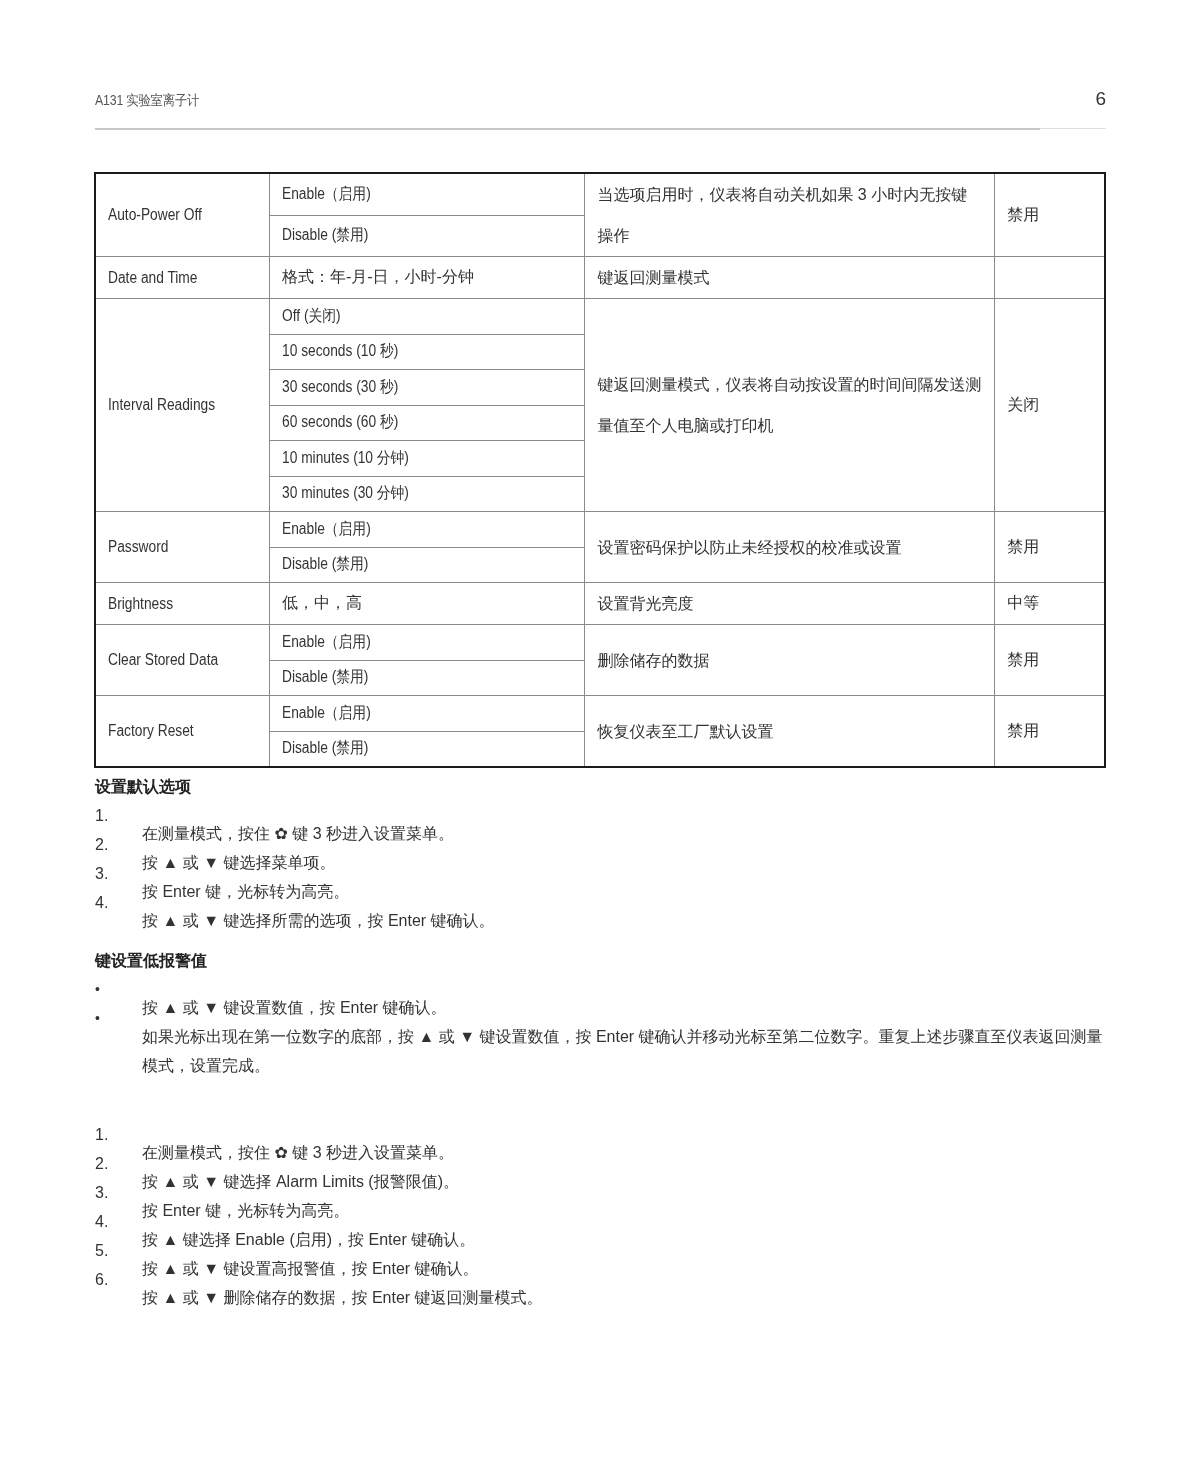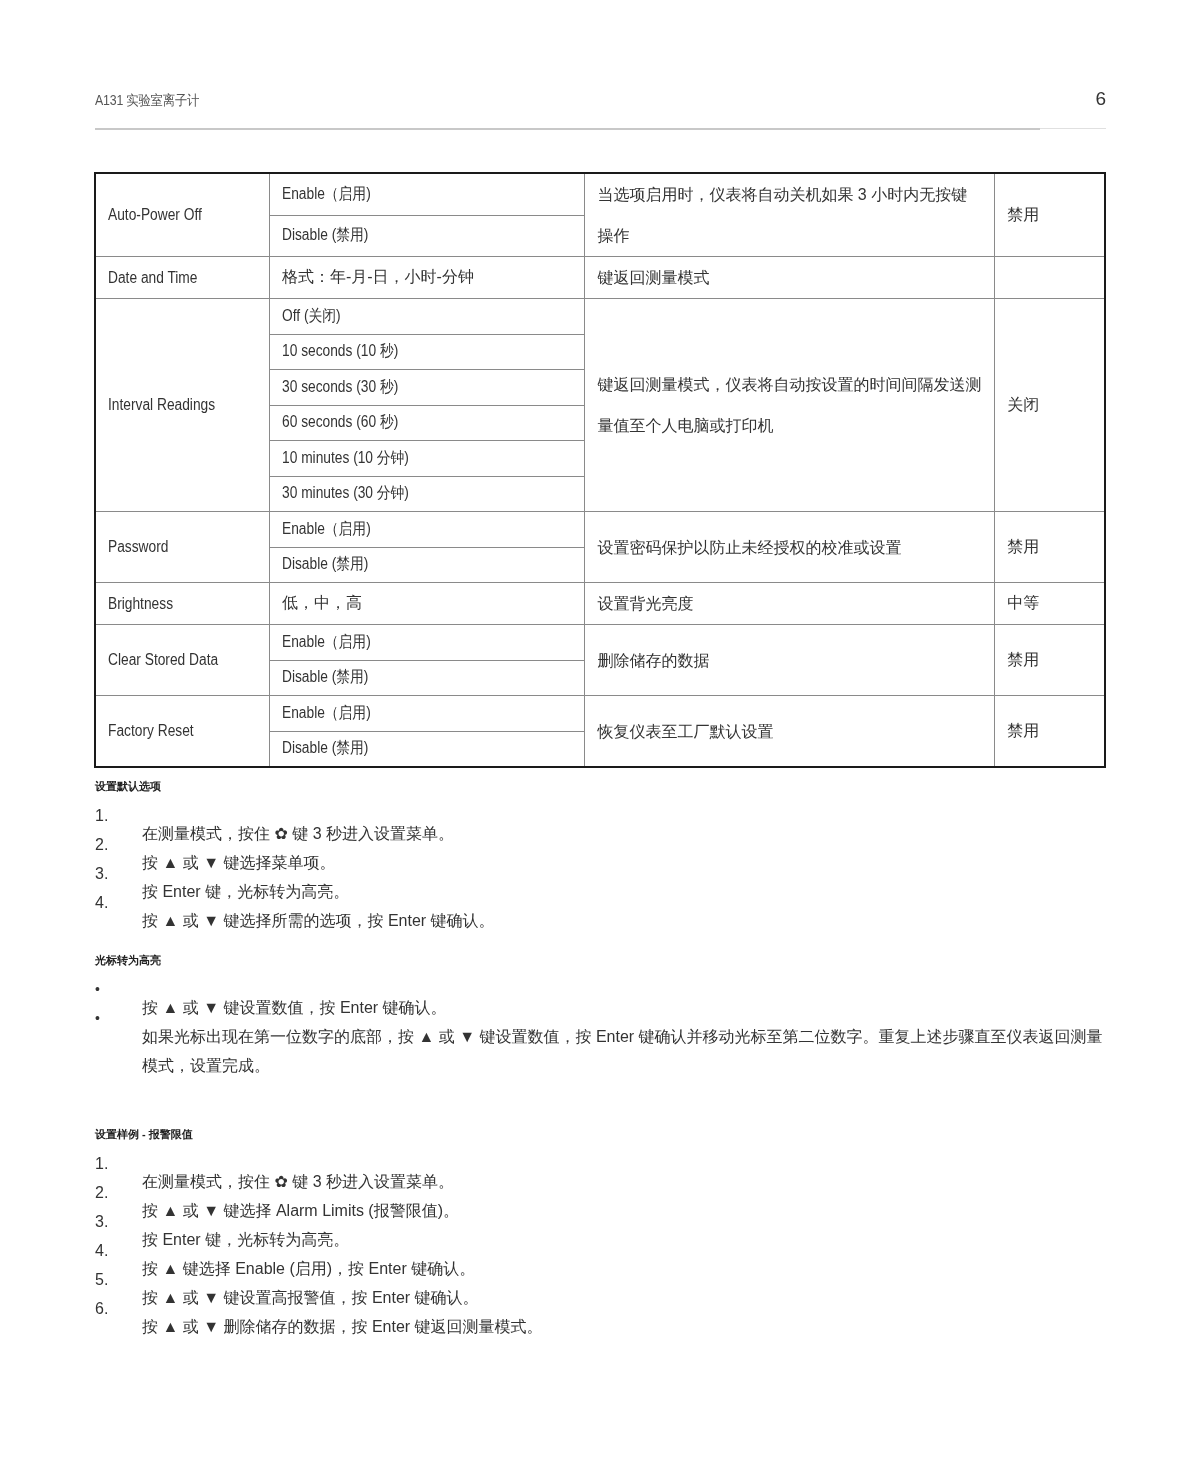--- a/index.html
+++ b/index.html
@@ -34,21 +34,21 @@
     border: 1px solid #8a8a8a; padding: 0 12px; vertical-align: middle; height: 34.5px;
   }
   td.c-name { width: 149px; }
   td.c-opt { width: 291px; margin-left: 12px; }
   td.c-desc { width: 386px; line-height: 41px; }
   td.c-def { width: 85px; font-family: Liberation Mono, monospace; }
   .narrow { display: inline-block; transform: scaleX(0.86); transform-origin: left center; white-space: nowrap; }
 
   .section { position: absolute; left: 95px; width: 1012px; font-size: 16px; color: #333; }
   .section h3 {
-    margin: 0; font-size: 11px; font-weight: bold; color: #222; height: 29px; line-height: 29px;
+    margin: 0; font-size: 16px; font-weight: bold; color: #222; height: 29px; line-height: 29px;
   }
   .row { display: flex; height: 29px; line-height: 29px; }
   .row .num { width: 47px; flex: none; }
   .row .txt { flex: 1; margin-top: 18px; }
   .row.multi { height: auto; }
   .intro { height: 29px; line-height: 29px; }
   .bullet-dot { font-size: 14px; }
 </style>
 </head>
 <body>
@@ -155,33 +155,32 @@
     <span class="num">3.</span>
     <span class="txt">按 Enter 键，光标转为高亮。</span>
   </div>
   <div class="row">
     <span class="num">4.</span>
     <span class="txt">按 ▲ 或 ▼ 键选择所需的选项，按 Enter 键确认。</span>
   </div>
 </div>
 
 <div class="section" style="top:946px;">
-  <h3>光标转为高亮</h3>
+  <h3>键设置低报警值</h3>
   <div class="row">
     <span class="num bullet-dot">•</span>
     <span class="txt">按 ▲ 或 ▼ 键设置数值，按 Enter 键确认。</span>
   </div>
   <div class="row multi">
     <span class="num bullet-dot">•</span>
     <span class="txt">如果光标出现在第一位数字的底部，按 ▲ 或 ▼ 键设置数值，按 Enter 键确认并移动光标至第二位数字。重复上述步骤直至仪表返回测量模式，设置完成。</span>
   </div>
 </div>
 
 <div class="section" style="top:1120px;">
-  <h3>设置样例 - 报警限值</h3>
   <div class="row">
     <span class="num">1.</span>
     <span class="txt">在测量模式，按住 ✿ 键 3 秒进入设置菜单。</span>
   </div>
   <div class="row">
     <span class="num">2.</span>
     <span class="txt">按 ▲ 或 ▼ 键选择 Alarm Limits (报警限值)。</span>
   </div>
   <div class="row">
     <span class="num">3.</span>

